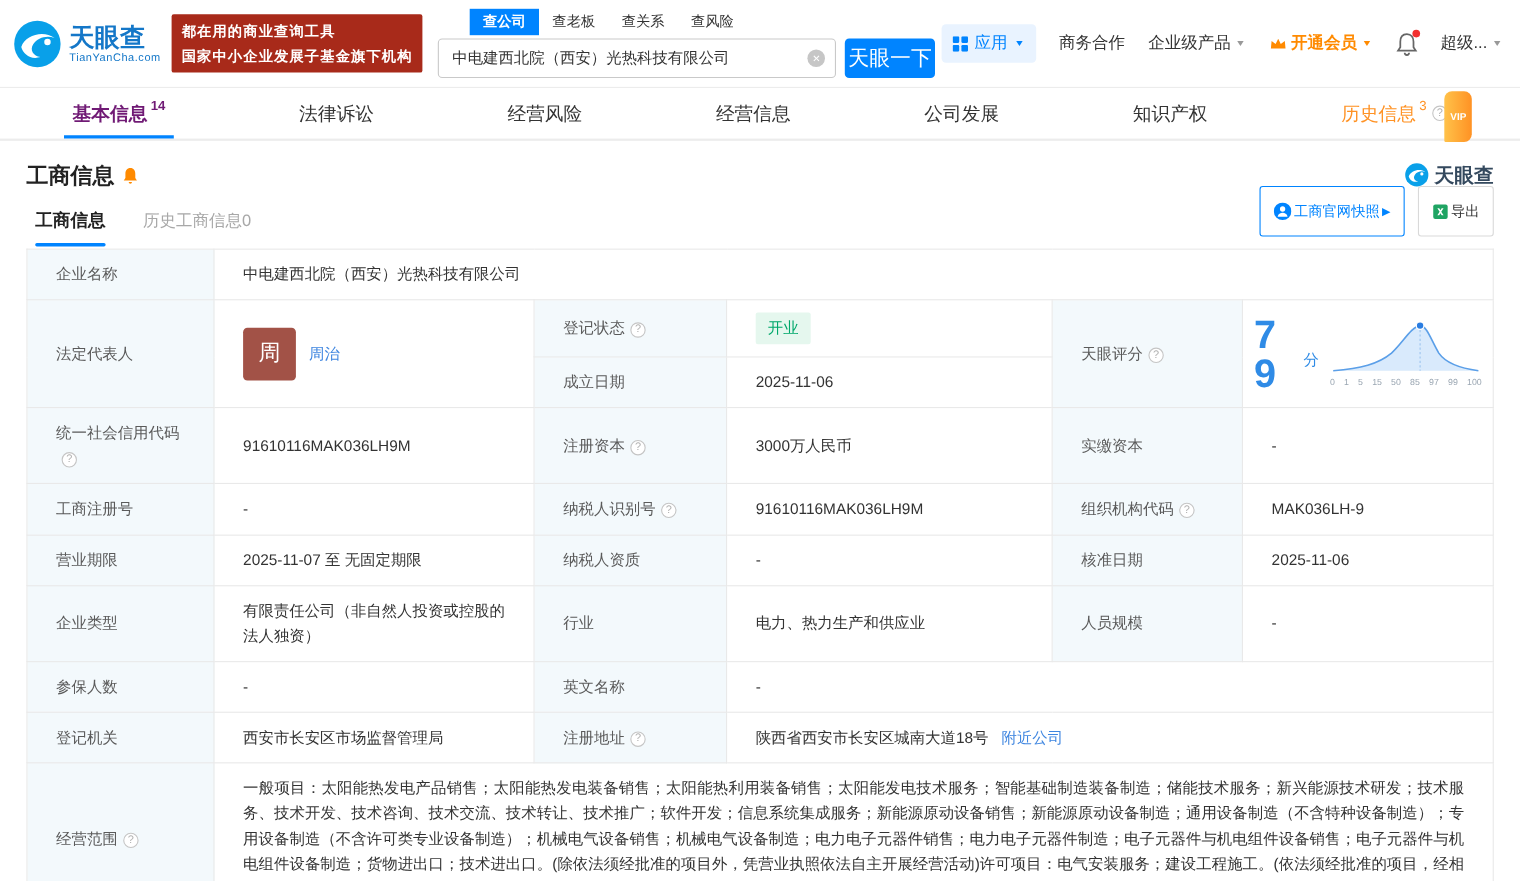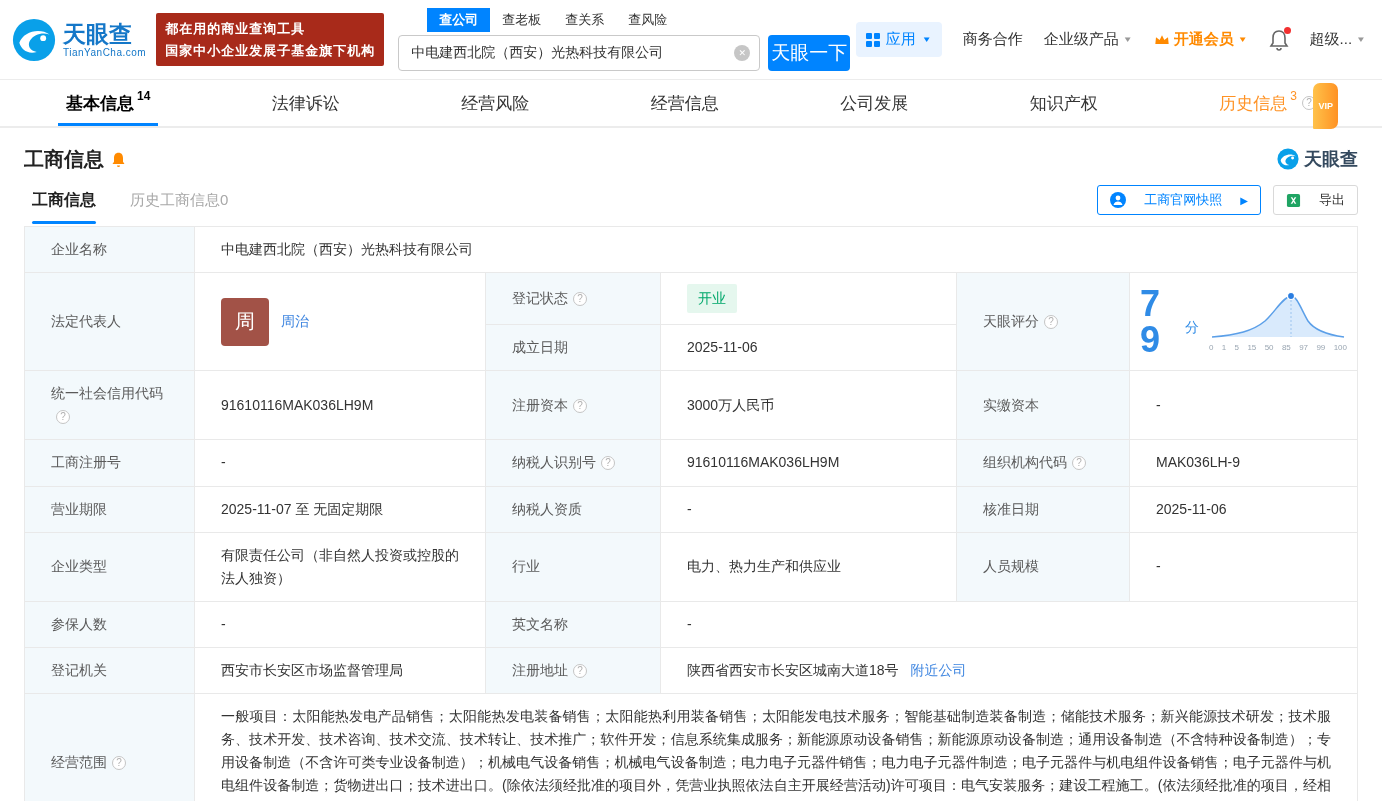--- a/index.html
+++ b/index.html
@@ -30,39 +30,39 @@
   .hvip{color:#ff8a00;font-weight:bold;}
   .chev{font-size:10px;color:#999;transform:scaleY(.8);}
   .chev.blue{color:#0084ff;}
   .chev.orange{color:#ff8a00;}
   .bellwrap{position:relative;cursor:pointer;display:flex;}
   .reddot{position:absolute;top:-2px;right:-2px;width:7px;height:7px;border-radius:50%;background:#f23030;}
 
   
   .ntabs{height:48px;display:flex;justify-content:space-between;align-items:stretch;padding:0 58px;border-bottom:2px solid #ececec;background:#fff;}
   .ntab{display:flex;align-items:center;font-size:17px;cursor:pointer;position:relative;padding:0 8px;color:#333;}
-  .ntab.act{color:#000000;font-weight:bold;box-shadow:inset 0 -3px 0 #0084ff;}
+  .ntab.act{color:#701a75;font-weight:bold;box-shadow:inset 0 -3px 0 #0084ff;}
   .ncount{font-size:12px;margin:-14px 0 0 3px;}
   .ntab.hist{color:#ff9224;}
   .vipb{position:absolute;top:3px;right:-14px;background:linear-gradient(90deg,#ffc24a,#ff9224);color:#fff;font-size:9px;font-weight:bold;padding:18px 5px;border-radius:7px 7px 7px 1px;}
 
   
   .content{padding:12px 24px 0;}
   .sechead{display:flex;align-items:center;height:38px;}
   .sectitle{font-size:20px;font-weight:bold;color:#222;}
   .secbell{margin-left:7px;display:flex;}
   .brand{margin-left:auto;display:flex;align-items:center;gap:5px;}
   .brand svg{width:22px;height:22px;}
   .brandname{font-size:18px;font-weight:bold;color:#34495e;}
   .subrow{display:flex;align-items:flex-end;height:46px;}
   .sub1{font-size:16px;font-weight:bold;color:#222;padding:0 8px 13px;position:relative;cursor:pointer;}
   .sub1::after{content:"";position:absolute;left:8px;right:8px;bottom:0;height:3px;background:#0084ff;border-radius:2px;}
   .sub2{font-size:15px;color:#a8a8a8;margin-left:26px;padding-bottom:14px;cursor:pointer;}
   .btns{margin-left:auto;display:flex;gap:12px;padding-bottom:9px;}
-  .btn{display:flex;align-items:center;gap:18px;height:30px;padding:0 12px;border-radius:3px;font-size:13px;cursor:pointer;background:#fff;}
+  .btn{display:flex;align-items:center;gap:2px;height:46px;padding:0 12px;border-radius:3px;font-size:13px;cursor:pointer;background:#fff;}
   .btn-snap{border:1px solid #0084ff;color:#0084ff;}
   .btn-exp{border:1px solid #d9d9d9;color:#333;}
   .snaparrow{font-size:10px;color:#0084ff;}
 
   
   table.info{width:100%;border-collapse:collapse;margin-top:2px;font-size:14px;table-layout:fixed;}
   .info td{border:1px solid #e9e9e9;padding:11px 26px;line-height:1.65;vertical-align:middle;color:#333;word-break:break-all;}
   .info td.lbl{background:#f3f9fc;color:#5a5a5a;}
   .qi{display:inline-block;width:14px;height:14px;border:1px solid #c5c5c5;border-radius:50%;color:#b0b0b0;font-size:10px;line-height:12px;text-align:center;margin-left:5px;vertical-align:1px;cursor:pointer;background:#fff;}
   .qi::after{content:"?";}

